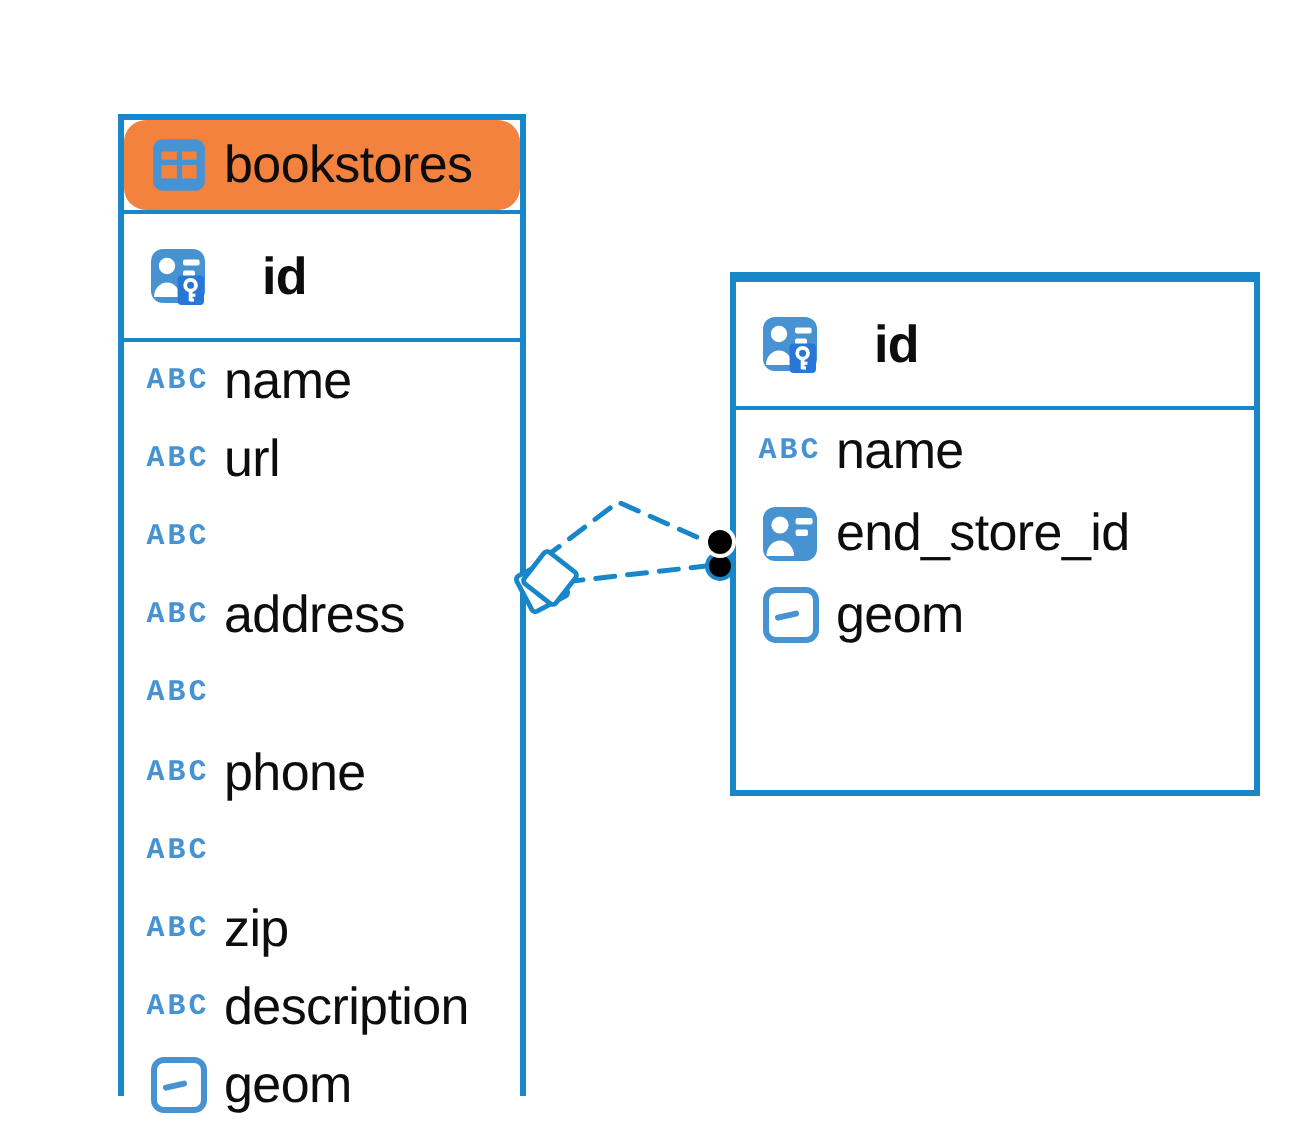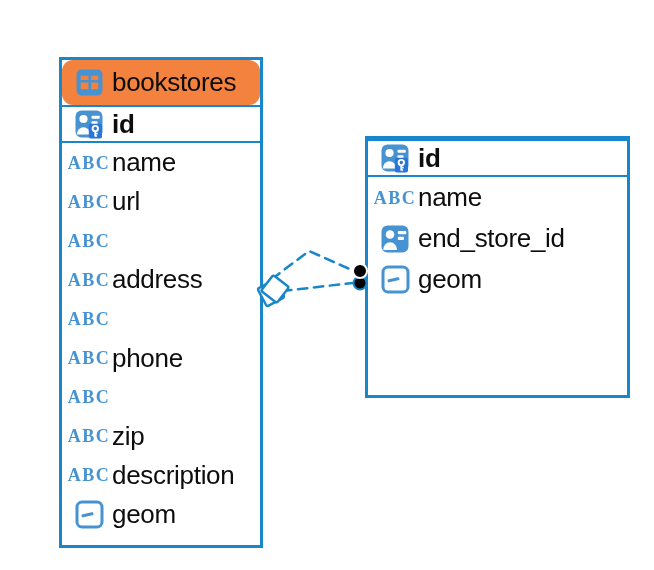--- a/index.html
+++ b/index.html
@@ -20,31 +20,31 @@
     display:flex;flex-direction:column;
     z-index:1;
   }
   .t1{left:59px;top:57px;width:204px;height:491px;}
   .t2{left:365px;top:136px;width:265px;height:262px;}
   .tbl-header{display:flex;align-items:center;padding-left:6px;flex:none;}
   .t1 .tbl-header{height:45px;}
   .t2 .tbl-header{height:43px;}
   .sep{height:2px;background:var(--accent,#1787C9);flex:none;}
   .col-row{display:flex;align-items:center;padding-left:6px;background:#fff;}
-  .key-row{height:34px;flex:none;}
+  .key-row{height:62px;flex:none;gap:19px;}
   .t1 .body-row{height:39.1px;}
   .t2 .body-row{height:41px;}
   .icon-slot{width:42px;display:flex;align-items:center;justify-content:center;flex:none;}
   .tbl-name,.col-label{
     font-size:26px;color:var(--text,#0d0d0d);margin-left:2px;white-space:nowrap;
     letter-spacing:-0.3px;
   }
   .bold{font-weight:bold;}
   .abc{
-    font-family:Liberation Serif, serif;font-weight:bold;font-size:18px;
+    font-family:Liberation Mono, monospace;font-weight:bold;font-size:15px;
     letter-spacing:1.5px;color:var(--icon-blue,#4793D2);line-height:1;
   }
   .rel-layer{
     position:absolute;left:0;top:0;z-index:2;pointer-events:none;
   }
   .rel-line{
     fill:none;stroke:var(--accent,#1787C9);stroke-width:2.5;
     stroke-dasharray:9.5 6.5;stroke-linecap:round;
   }
   .diamond{fill:#fff;stroke:var(--accent,#1787C9);stroke-width:2.4;}

